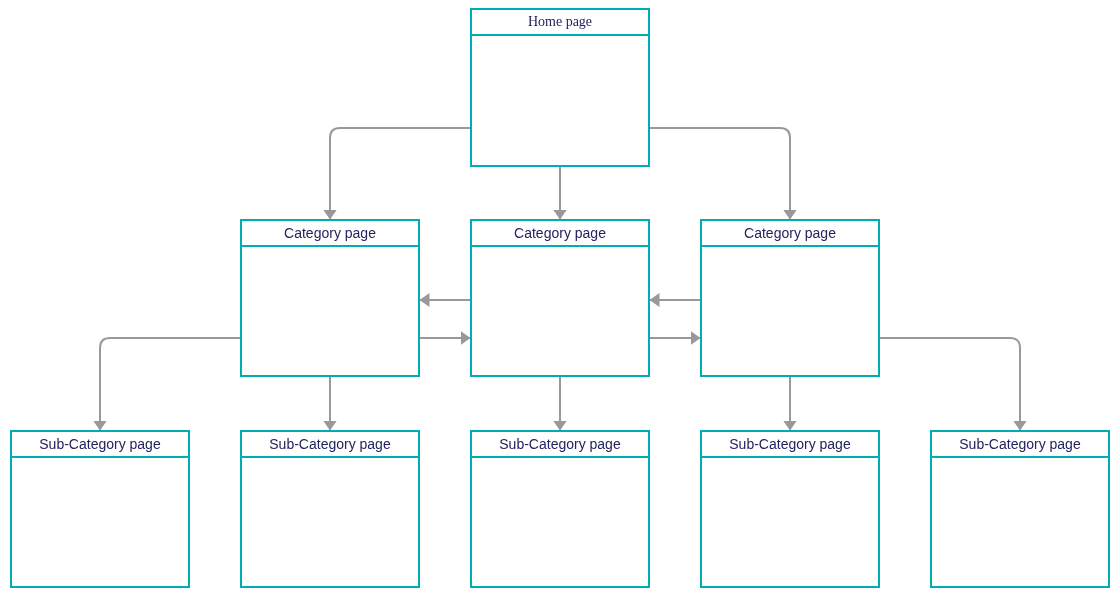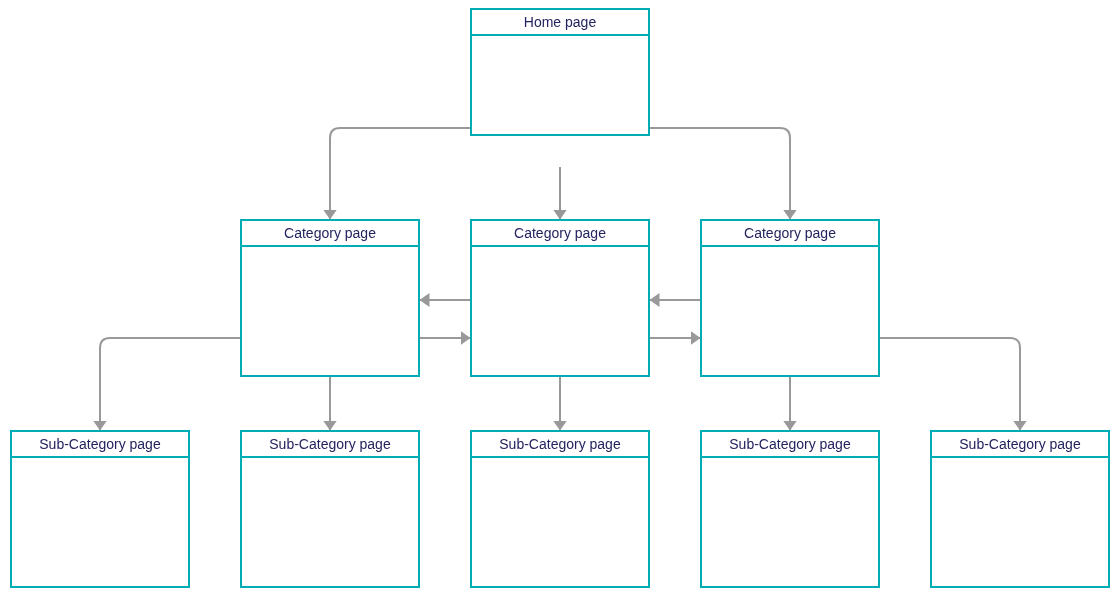--- a/index.html
+++ b/index.html
@@ -71,21 +71,21 @@
         <path class="connector" d="M 420 338 L 470 338" marker-end="url(#arrowhead)"></path>
         <path class="connector" d="M 700 300 L 650 300" marker-end="url(#arrowhead)"></path>
         <path class="connector" d="M 650 338 L 700 338" marker-end="url(#arrowhead)"></path>
         <path class="connector" d="M 240 338 L 110 338 Q 100 338 100 348 L 100 430" marker-end="url(#arrowhead)"></path>
         <path class="connector" d="M 330 377 L 330 430" marker-end="url(#arrowhead)"></path>
         <path class="connector" d="M 560 377 L 560 430" marker-end="url(#arrowhead)"></path>
         <path class="connector" d="M 790 377 L 790 430" marker-end="url(#arrowhead)"></path>
         <path class="connector" d="M 880 338 L 1010 338 Q 1020 338 1020 348 L 1020 430" marker-end="url(#arrowhead)"></path>
       </g>
   </svg>
-<div class="node" style="left: 470px; top: 8px; width: 180px; height: 128px;">
+<div class="node" style="left: 470px; top: 8px; width: 180px; height: 159px; font-family: Liberation Serif, serif;">
     <div class="node-header">
       <span class="node-label">Home page</span>
     </div>
     <div class="node-body"></div>
   </div>
     <div class="node" style="left: 240px; top: 219px; width: 180px; height: 158px;">
     <div class="node-header">
       <span class="node-label">Category page</span>
     </div>
     <div class="node-body"></div>

